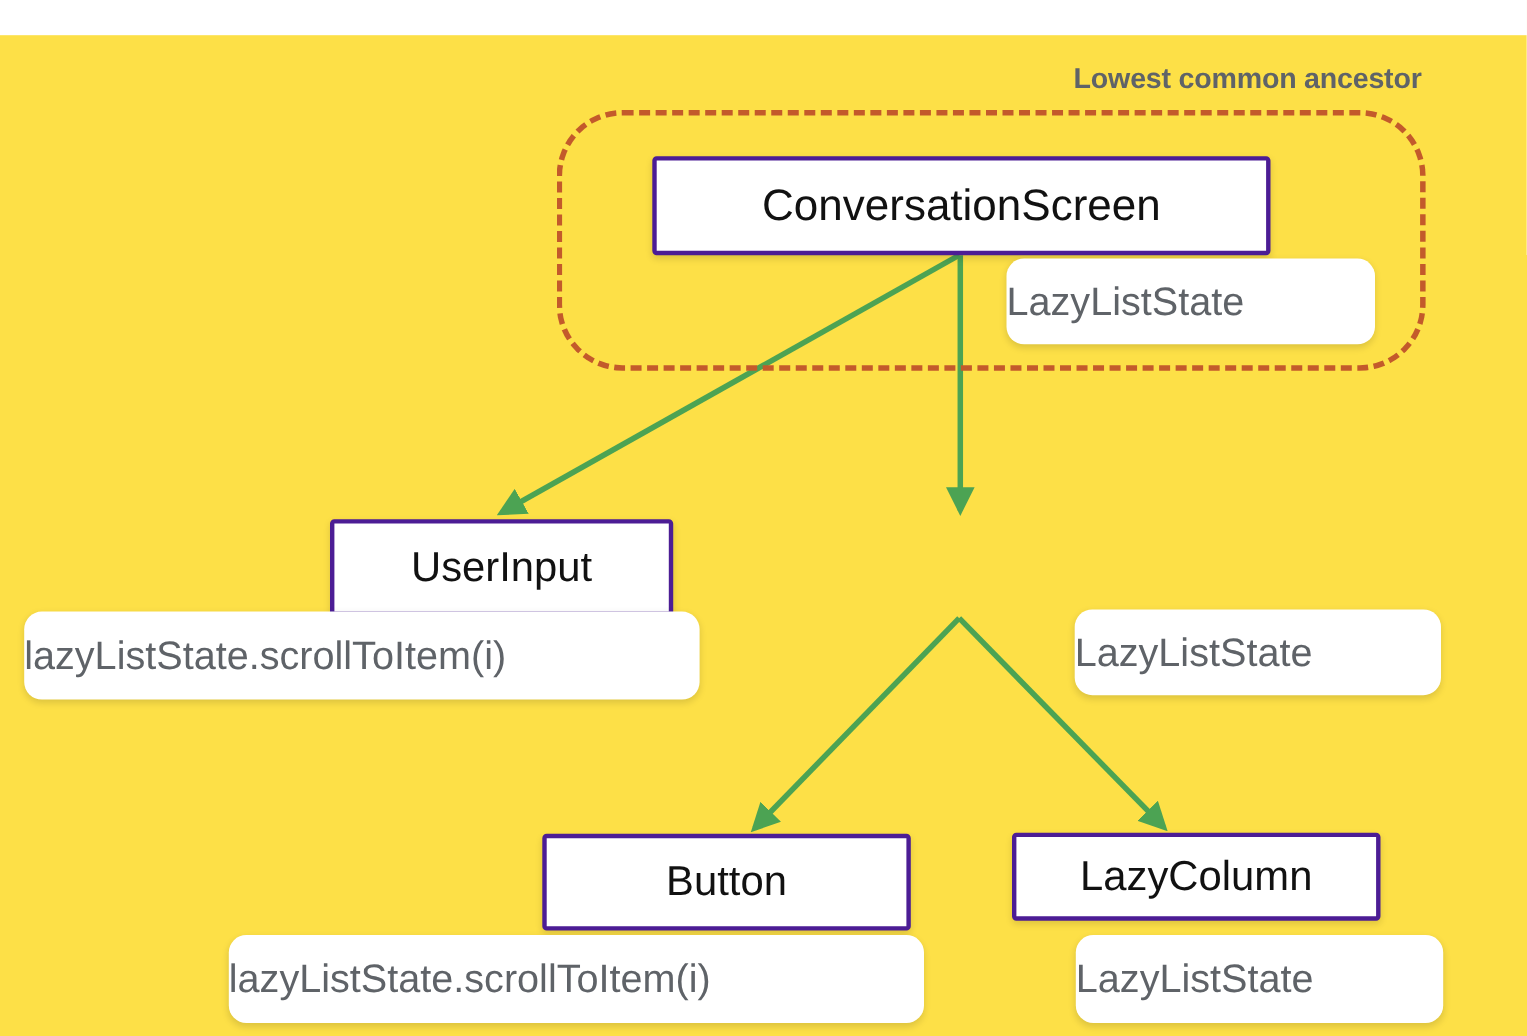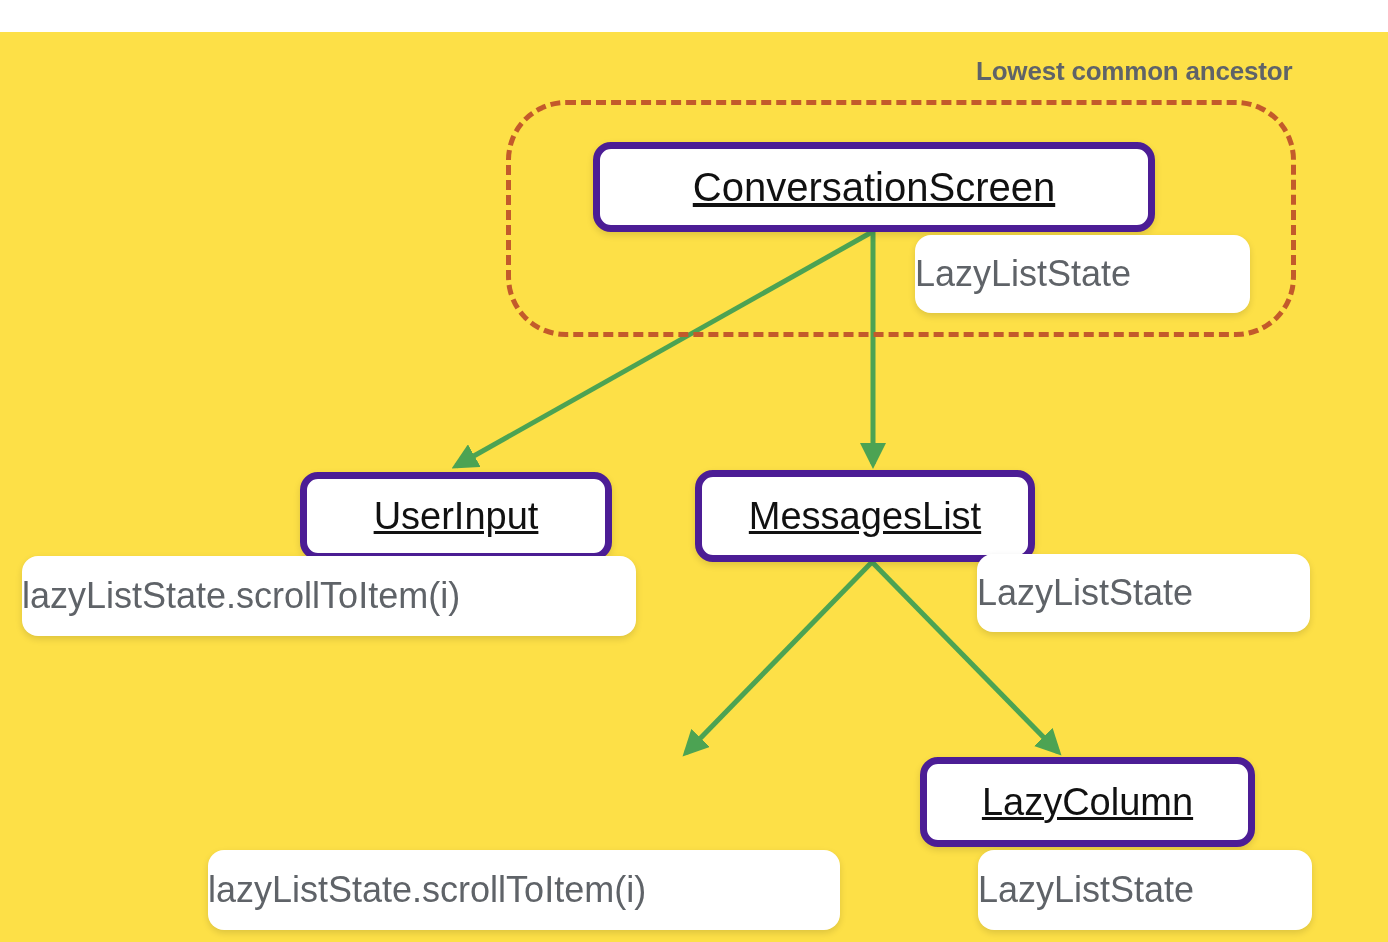--- a/index.html
+++ b/index.html
@@ -42,29 +42,28 @@
     color: #5f6368;
     white-space: nowrap;
     letter-spacing: -0.2px;
   }
 
   
   .node {
     position: absolute;
     box-sizing: border-box;
     background: #ffffff;
-    border: 7px solid #4c1d95;
-    border-radius: 18px;
+    border: 4px solid #4c1d95;
+    border-radius: 4px;
     display: flex;
     align-items: center;
     justify-content: center;
     color: #111111;
     white-space: nowrap;
     box-shadow: 0 3px 7px rgba(0,0,0,0.13);
-    text-decoration: underline;
   }
 
   
   .badge {
     position: absolute;
     box-sizing: border-box;
     background: #ffffff;
     border: 6px solid #f9c council;
     border-color: #f8c543;
     border-radius: 16px;
@@ -101,26 +100,26 @@
   <div class="lca-label" style="left: 976px; top: 24px; font-size: 26px;">Lowest common ancestor</div>
 
   <div class="node" style="left:593px; top:110px; width:562px; height:90px; font-size:40px;">
     <span>ConversationScreen</span>
   </div>
 
   <div class="node" style="left:300px; top:440px; width:312px; height:88px; font-size:38px;">
     <span>UserInput</span>
   </div>
 
-  <div class="node" style="left:695px; top:438px; width:340px; height:92px; font-size:38px;">
-    <span>MessagesList</span>
+
+  <div class="node" style="left:493px; top:726px; width:335px; height:88px; font-size:38px;">
+    <span>Button</span>
   </div>
 
-
-  <div class="node" style="left:920px; top:725px; width:335px; height:90px; font-size:38px;">
+  <div class="node" style="left:920px; top:725px; width:335px; height:80px; font-size:38px;">
     <span>LazyColumn</span>
   </div>
 
   <div class="badge" style="left:915px; top:203px; width:335px; height:78px; font-size:36px;">
     <span>LazyListState</span>
   </div>
 
   <div class="badge" style="left:22px; top:524px; width:614px; height:80px; font-size:36px;">
     <span>lazyListState.scrollToItem(i)</span>
   </div>

